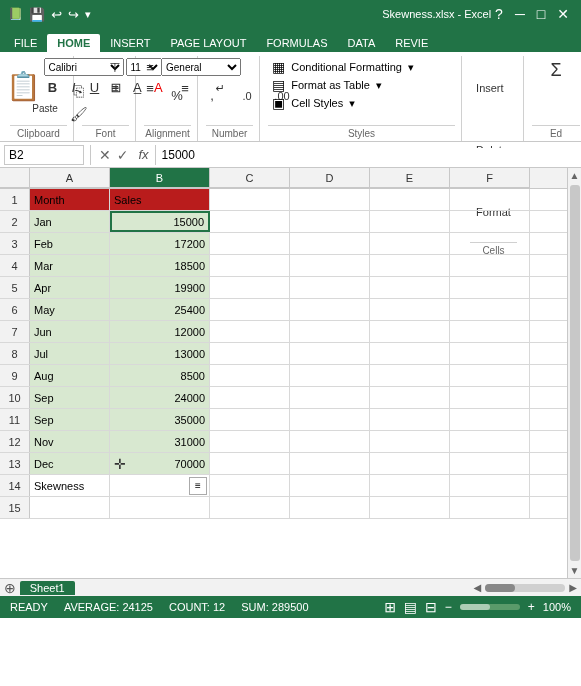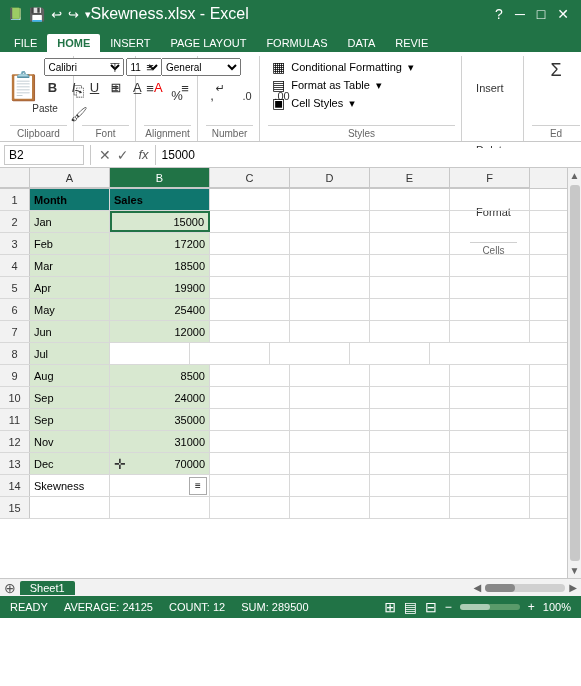--- a/index.html
+++ b/index.html
@@ -10,21 +10,21 @@
       background: #217346;
       color: #fff;
       height: 28px;
       display: flex;
       align-items: center;
       justify-content: space-between;
       padding: 0 8px;
       font-size: 12px;
     }
     .title-bar-left { display: flex; align-items: center; gap: 6px; }
-    .title-bar-center { flex: 1; text-align: left; font-size: 16px; }
+    .title-bar-center { flex: 1; text-align: right; font-size: 11px; }
     .title-bar-right { display: flex; align-items: center; gap: 4px; }
     .title-bar-btn { color: #fff; font-size: 14px; cursor: pointer; padding: 0 4px; }
 
     
     .ribbon-tabs {
       background: #217346;
       display: flex;
       align-items: flex-end;
       height: 24px;
       padding-left: 4px;
@@ -209,22 +209,22 @@
     .grid-cell.col-b { width: 100px; min-width: 100px; justify-content: flex-end; }
     .grid-cell.col-c { width: 80px; min-width: 80px; }
     .grid-cell.col-d { width: 80px; min-width: 80px; }
     .grid-cell.col-e { width: 80px; min-width: 80px; }
     .grid-cell.col-f { width: 80px; min-width: 80px; }
     .grid-cell.active-cell {
       border: 2px solid #217346;
       background: #fff;
     }
     .grid-cell.header-row {
-      font-weight: bold;
-      background: #0f766e;
+      font-weight: normal;
+      background: #b91c1c;
     }
     .grid-cell.data-row { background: #d8e8d0; }
 
     
     .scrollbar-v {
       width: 14px;
       background: #f2f2f2;
       border-left: 1px solid #c8c8c8;
       display: flex;
       flex-direction: column;
@@ -509,20 +509,21 @@
         <div class="grid-cell col-b data-row">12000</div>
         <div class="grid-cell col-c"></div>
         <div class="grid-cell col-d"></div>
         <div class="grid-cell col-e"></div>
         <div class="grid-cell col-f"></div>
       </div>
 
       <div class="grid-row">
         <div class="grid-row-num">8</div>
         <div class="grid-cell col-a data-row">Jul</div>
+        <div class="grid-cell col-b data-row">13000</div>
         <div class="grid-cell col-c"></div>
         <div class="grid-cell col-d"></div>
         <div class="grid-cell col-e"></div>
         <div class="grid-cell col-f"></div>
       </div>
 
       <div class="grid-row">
         <div class="grid-row-num">9</div>
         <div class="grid-cell col-a data-row">Aug</div>
         <div class="grid-cell col-b data-row">8500</div>

